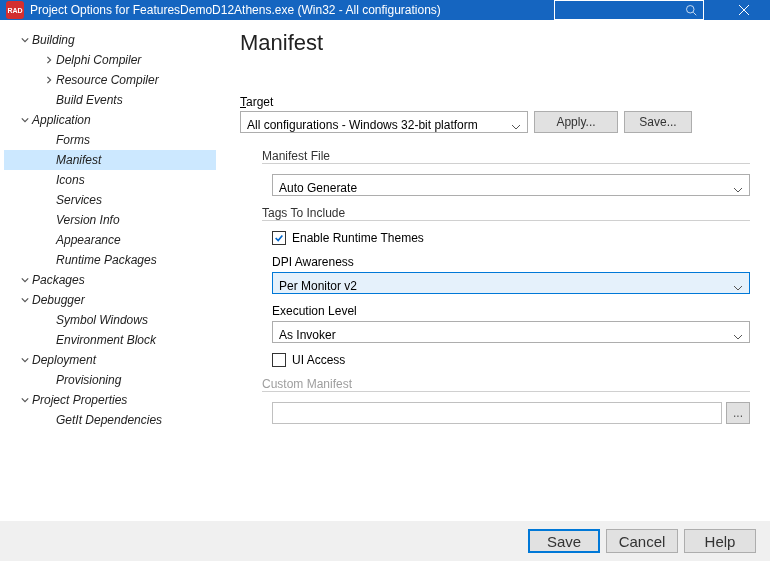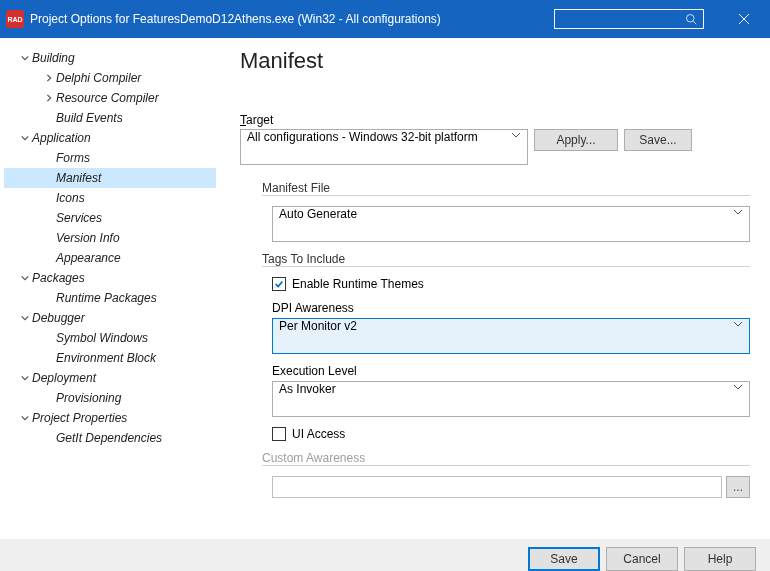--- a/index.html
+++ b/index.html
@@ -1,18 +1,18 @@
 <!DOCTYPE html>
 <html><head>
 <meta charset="utf-8">
 <style>
 * { box-sizing: border-box; margin: 0; padding: 0; font-family: "Segoe UI", Tahoma, sans-serif; font-size: 12px; }
 html, body { width: 770px; height: 571px; overflow: hidden; background: #fff; }
 
-.titlebar { height: 38px; background: #1565c0; display: flex; align-items: center; padding: 0 6px; color: #fff; }
+.titlebar { height: 20px; background: #1565c0; display: flex; align-items: center; padding: 0 6px; color: #fff; }
 .titlebar .icon-box { width: 18px; height: 18px; background: #d32f2f; border-radius: 3px; display: flex; align-items: center; justify-content: center; font-size: 7px; font-weight: bold; color: #fff; margin-right: 6px; }
 .titlebar .title { flex: 0 0 auto; font-size: 12px; }
 .titlebar .spacer { flex: 1; }
 .titlebar .searchbox { width: 150px; height: 20px; border: 1px solid #fff; display: flex; align-items: center; justify-content: flex-end; padding: 0 6px; margin-right: 20px; }
 .titlebar .searchbox svg { width: 12px; height: 12px; stroke: #fff; fill: none; }
 .titlebar .closebtn { width: 40px; height: 30px; display: flex; align-items: center; justify-content: center; cursor: pointer; }
 .titlebar .closebtn svg { width: 12px; height: 12px; stroke: #fff; }
 
 .body { display: flex; height: 501px; }
 .sidebar { width: 220px; padding: 10px 4px 0 4px; border-right: 0; font-style: italic; }
@@ -21,21 +21,21 @@
 .chev { width: 14px; display: inline-flex; justify-content: center; color: #555; }
 .chev svg { width: 8px; height: 8px; stroke: #555; fill: none; stroke-width: 1.5; }
 .indent-1 { padding-left: 14px; }
 .indent-2 { padding-left: 38px; }
 
 .main { flex: 1; padding: 10px 20px 0 20px; position: relative; }
 .page-title { font-size: 22px; font-weight: 400; margin-bottom: 16px; color: #222; }
 .target-label { font-size: 12px; margin-bottom: 2px; margin-top: 39px; }
 .target-label u { text-decoration: underline; }
 .target-row { display: flex; gap: 6px; margin-bottom: 16px; }
-.combo { display: flex; align-items: flex-start; border: 1px solid #adadad; height: 36px; padding: 0 6px; background: #fff; position: relative; }
+.combo { display: flex; align-items: flex-end; border: 1px solid #adadad; height: 22px; padding: 0 6px; background: #fff; position: relative; }
 .combo .label { flex: 1; }
 .combo svg { width: 10px; height: 10px; stroke: #555; fill: none; }
 .target-combo { flex: 1; max-width: 288px; }
 .btn { height: 22px; padding: 0 8px; border: 1px solid #adadad; background: #e1e1e1; display: flex; align-items: center; justify-content: center; cursor: pointer; color: #333; }
 
 .section { margin-left: 22px; margin-right: 0; }
 .fieldset-label { font-size: 12px; color: #333; position: relative; margin-bottom: 8px; }
 .fieldset-label.disabled { color: #9e9e9e; }
 .fieldset-line { border-top: 1px solid #d0d0d0; margin-top: -8px; margin-bottom: 10px; }
 .fieldset-label span { background: #fff; padding-right: 6px; position: relative; z-index: 1; text-align: right; }
@@ -45,21 +45,21 @@
 .sublabel { font-size: 12px; margin-bottom: 3px; }
 .checkbox-row { display: flex; align-items: center; gap: 6px; margin-bottom: 10px; }
 .checkbox { width: 14px; height: 14px; border: 1px solid #333; display: flex; align-items: center; justify-content: center; background: #fff; }
 .checkbox.checked svg { width: 10px; height: 10px; stroke: #0066cc; stroke-width: 2; fill: none; }
 .text-input-row { display: flex; gap: 4px; }
 .text-input { flex: 1; height: 22px; border: 1px solid #adadad; background: #fff; }
 .text-input.disabled { background: #fff; border-color: #c0c0c0; }
 .browse-btn { width: 24px; height: 22px; border: 1px solid #adadad; background: #e1e1e1; display: flex; align-items: center; justify-content: center; color: #555; cursor: pointer; }
 
 .footer { height: 40px; background: #f0f0f0; display: flex; align-items: center; justify-content: flex-end; gap: 6px; padding: 0 14px; }
-.footer .btn { width: 72px; height: 24px; font-size: 12px; }
+.footer .btn { width: 72px; height: 24px; font-size: 15px; }
 .footer .btn.primary { border: 2px solid #0078d7; background: #e1e1e1; }
 </style>
 </head>
 <body>
 
 <div class="titlebar">
   <div class="icon-box">RAD</div>
   <div class="title">Project Options for FeaturesDemoD12Athens.exe  (Win32 - All configurations)</div>
   <div class="spacer"></div>
   <div class="searchbox">
@@ -131,31 +131,31 @@
         <span>Services</span>
       </div>
     <div class="tree-item indent-2">
         <span class="chev"></span>
         <span>Version Info</span>
       </div>
     <div class="tree-item indent-2">
         <span class="chev"></span>
         <span>Appearance</span>
       </div>
+    <div class="tree-item indent-2">
+        <span class="chev"></span>
+        <span>Runtime Packages</span>
+      </div>
     <div class="tree-item indent-1">
         <span class="chev">
           <svg viewBox="0 0 10 10">
             <polyline points="1,3 5,7 9,3"></polyline>
           </svg>
         </span>
         <span>Packages</span>
-      </div>
-    <div class="tree-item indent-2">
-        <span class="chev"></span>
-        <span>Runtime Packages</span>
       </div>
     <div class="tree-item indent-1">
         <span class="chev">
           <svg viewBox="0 0 10 10">
             <polyline points="1,3 5,7 9,3"></polyline>
           </svg>
         </span>
         <span>Debugger</span>
       </div>
     <div class="tree-item indent-2">
@@ -246,21 +246,21 @@
                 <polyline points="1,3 5,7 9,3"></polyline>
               </svg>
           </div>
         </div>
         <div class="checkbox-row">
           <div class="checkbox"></div>
           <span>UI Access</span>
         </div>
       </div>
 
-      <div class="fieldset-label disabled"><span>Custom Awareness</span></div>
+      <div class="fieldset-label disabled"><span>Custom Manifest</span></div>
       <div class="fieldset-line"></div>
       <div class="text-input-row" style="padding-left:10px">
         <div class="text-input disabled"></div>
         <div class="browse-btn">...</div>
       </div>
     </div>
   </div>
 </div>
 
 <div class="footer">

